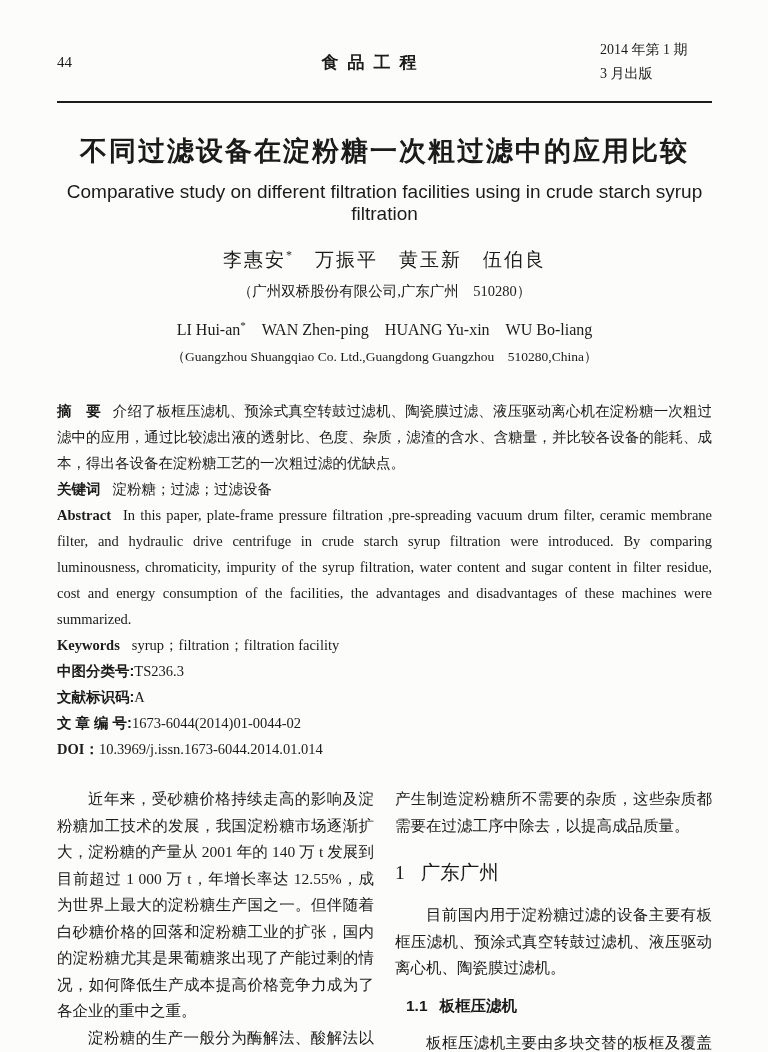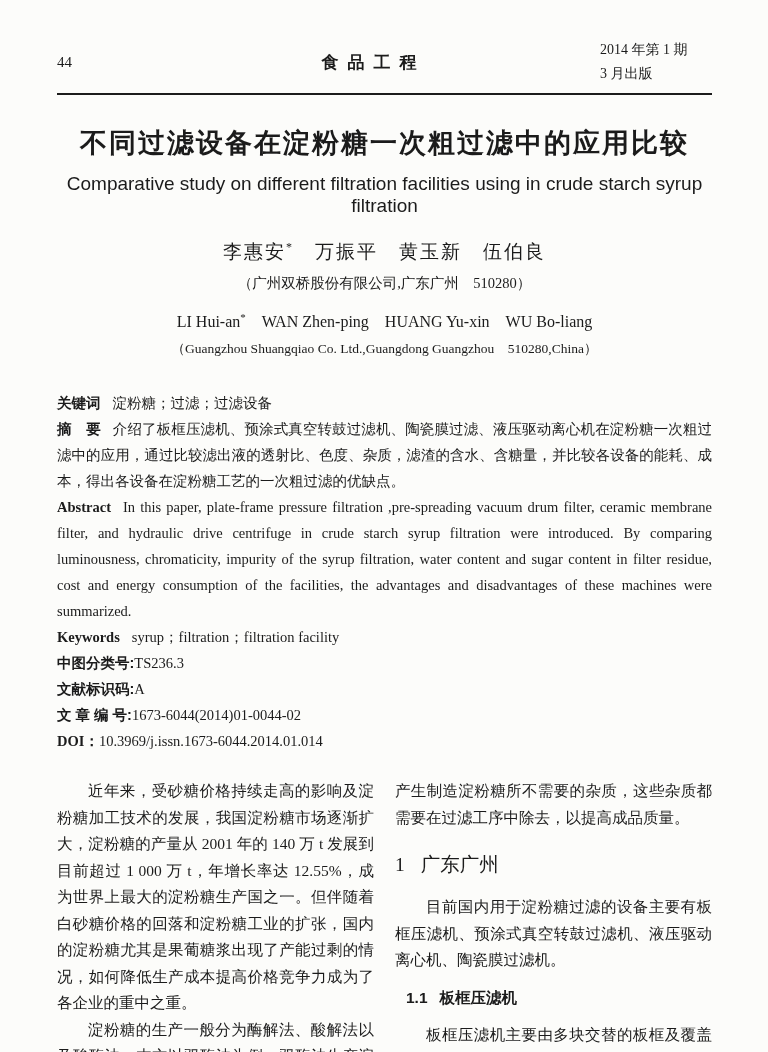--- a/index.html
+++ b/index.html
@@ -11,21 +11,21 @@
     color:#1b1b1b;
     font-family:"Liberation Serif","DejaVu Serif",serif;
     box-sizing:border-box;
     padding:38px 56px 0 57px;
     overflow:hidden;
   }
   
   .page-header {
     display:flex; align-items:center;
     border-bottom:2px solid #1c1c1c;
-    padding-bottom:7px;
+    padding-bottom:15px;
   }
   .page-num { width:90px; font-size:15px; }
   .journal-block { flex:1; text-align:center; }
   .journal-cn { font-size:17px; font-weight:bold; letter-spacing:9px; }
   .journal-en { font-size:15px; letter-spacing:1px; margin-top:3px; }
   .issue-block { width:112px; font-size:14px; line-height:24px; text-align:left; }
   
   .title-cn {
     margin:30px 0 0 0; text-align:center;
     font-family:"Liberation Sans","DejaVu Sans",sans-serif;
@@ -82,22 +82,22 @@
 
   <h1 class="title-cn">不同过滤设备在淀粉糖一次粗过滤中的应用比较</h1>
   <h2 class="title-en">Comparative study on different filtration facilities using in crude starch syrup filtration</h2>
 
   <div class="authors-cn"><span>李惠安</span><sup>*</sup><span>　万振平　黄玉新　伍伯良</span></div>
   <div class="affil-cn">（广州双桥股份有限公司,广东广州　510280）</div>
   <div class="authors-en"><span>LI Hui-an</span><sup>*</sup><span>　WAN Zhen-ping　HUANG Yu-xin　WU Bo-liang</span></div>
   <div class="affil-en">（Guangzhou Shuangqiao Co. Ltd.,Guangdong Guangzhou　510280,China）</div>
 
   <div class="abstract-block">
+    <div><span class="lab">摘　要</span><span>介绍了板框压滤机、预涂式真空转鼓过滤机、陶瓷膜过滤、液压驱动离心机在淀粉糖一次粗过滤中的应用，通过比较滤出液的透射比、色度、杂质，滤渣的含水、含糖量，并比较各设备的能耗、成本，得出各设备在淀粉糖工艺的一次粗过滤的优缺点。</span></div>
     <div><span class="lab">关键词</span><span>淀粉糖；过滤；过滤设备</span></div>
-    <div><span class="lab">摘　要</span><span>介绍了板框压滤机、预涂式真空转鼓过滤机、陶瓷膜过滤、液压驱动离心机在淀粉糖一次粗过滤中的应用，通过比较滤出液的透射比、色度、杂质，滤渣的含水、含糖量，并比较各设备的能耗、成本，得出各设备在淀粉糖工艺的一次粗过滤的优缺点。</span></div>
     <div><span class="lab-en">Abstract</span><span>In this paper, plate-frame pressure filtration ,pre-spreading vacuum drum filter, ceramic membrane filter, and hydraulic drive centrifuge in crude starch syrup filtration were introduced. By comparing luminousness, chromaticity, impurity of the syrup filtration, water content and sugar content in filter residue, cost and energy consumption of the facilities, the advantages and disadvantages of these machines were summarized.</span></div>
     <div><span class="lab-en">Keywords</span><span>syrup；filtration；filtration facility</span></div>
     <div class="meta-line"><span class="lab">中图分类号:</span><span>TS236.3</span></div>
     <div class="meta-line"><span class="lab">文献标识码:</span><span>A</span></div>
     <div class="meta-line"><span class="lab">文 章 编 号:</span><span>1673-6044(2014)01-0044-02</span></div>
     <div class="meta-line"><span class="lab-en">DOI：</span><span>10.3969/j.issn.1673-6044.2014.01.014</span></div>
   </div>
 
   <div class="columns">
 

